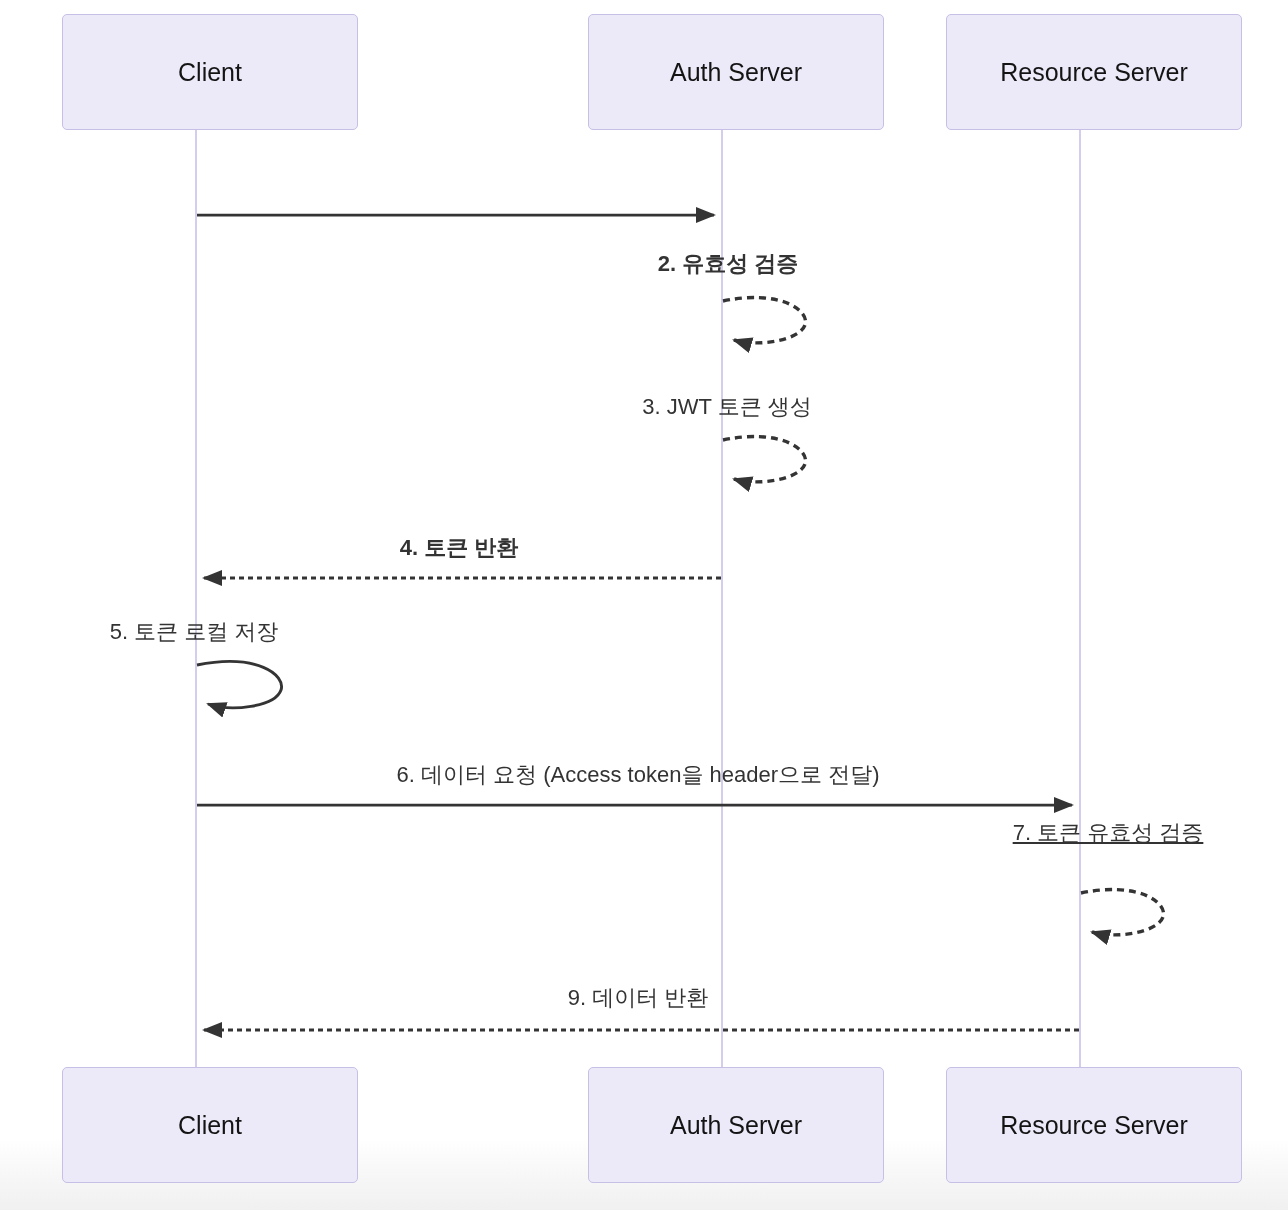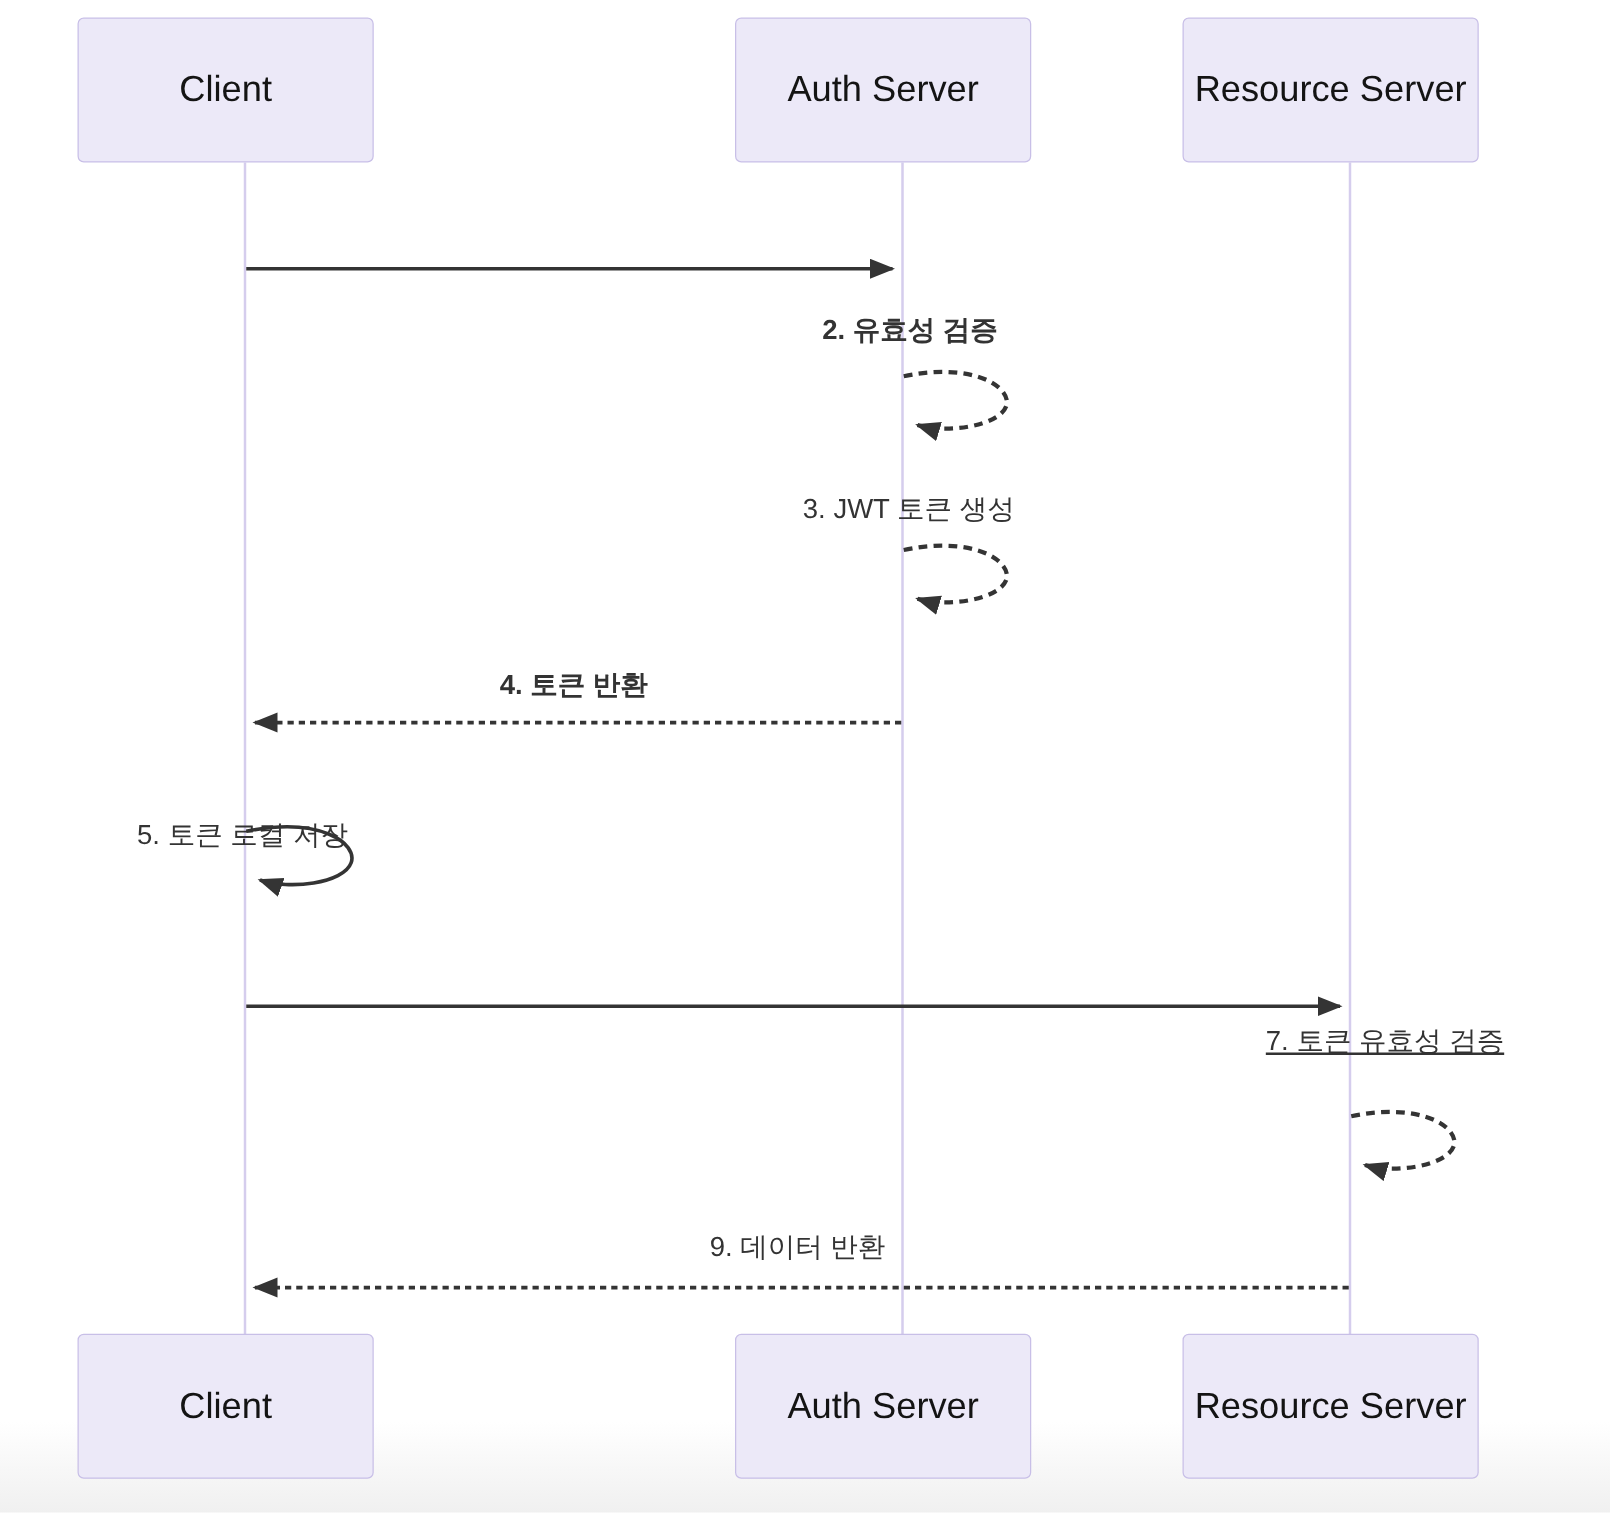--- a/index.html
+++ b/index.html
@@ -9,29 +9,29 @@
   }
   .canvas {
     position: relative;
     width: 1288px;
     height: 1210px;
     background: linear-gradient(180deg, #ffffff 0%, #ffffff 94%, #f0f0f0 100%);
     overflow: hidden;
   }
   .actor-box {
     position: absolute;
-    width: 237px;
+    width: 296px;
     height: 116px;
     background: #ece9f8;
     border: 1.5px solid #c8bfe7;
     border-radius: 5px;
     display: flex;
     align-items: center;
     justify-content: center;
-    font-size: 29px;
+    font-size: 25px;
     color: #141414;
     box-sizing: border-box;
   }
   .lifeline {
     position: absolute;
     width: 2px;
     top: 130px;
     height: 938px;
     background: #d5cded;
   }
@@ -102,17 +102,18 @@
   <div class="actor-box" style="left:588px; top:1067px;">
     <span>Auth Server</span>
   </div>
   <div class="actor-box" style="left:946px; top:1067px;">
     <span>Resource Server</span>
   </div>
 
   <div class="msg-label" style="left:728px;  top:264px;font-weight:bold;">2. 유효성 검증</div>
   <div class="msg-label" style="left:727px;  top:407px;text-align:right;">3. JWT 토큰 생성</div>
   <div class="msg-label" style="left:459px;  top:548px;font-weight:bold;">4. 토큰 반환</div>
-  <div class="msg-label" style="left:194px;  top:632px;margin-top:36px;">5. 토큰 로컬 저장</div>
+  <div class="msg-label" style="left:194px;  top:632px;">5. 토큰 로컬 저장</div>
+  <div class="msg-label" style="left:638px;  top:775px;">6. 데이터 요청 (Access token을 header으로 전달)</div>
   <div class="msg-label" style="left:1108px; top:833px;text-decoration:underline;">7. 토큰 유효성 검증</div>
   <div class="msg-label" style="left:638px;  top:998px;">9. 데이터 반환</div>
 
 </div>
 
 </body></html>

